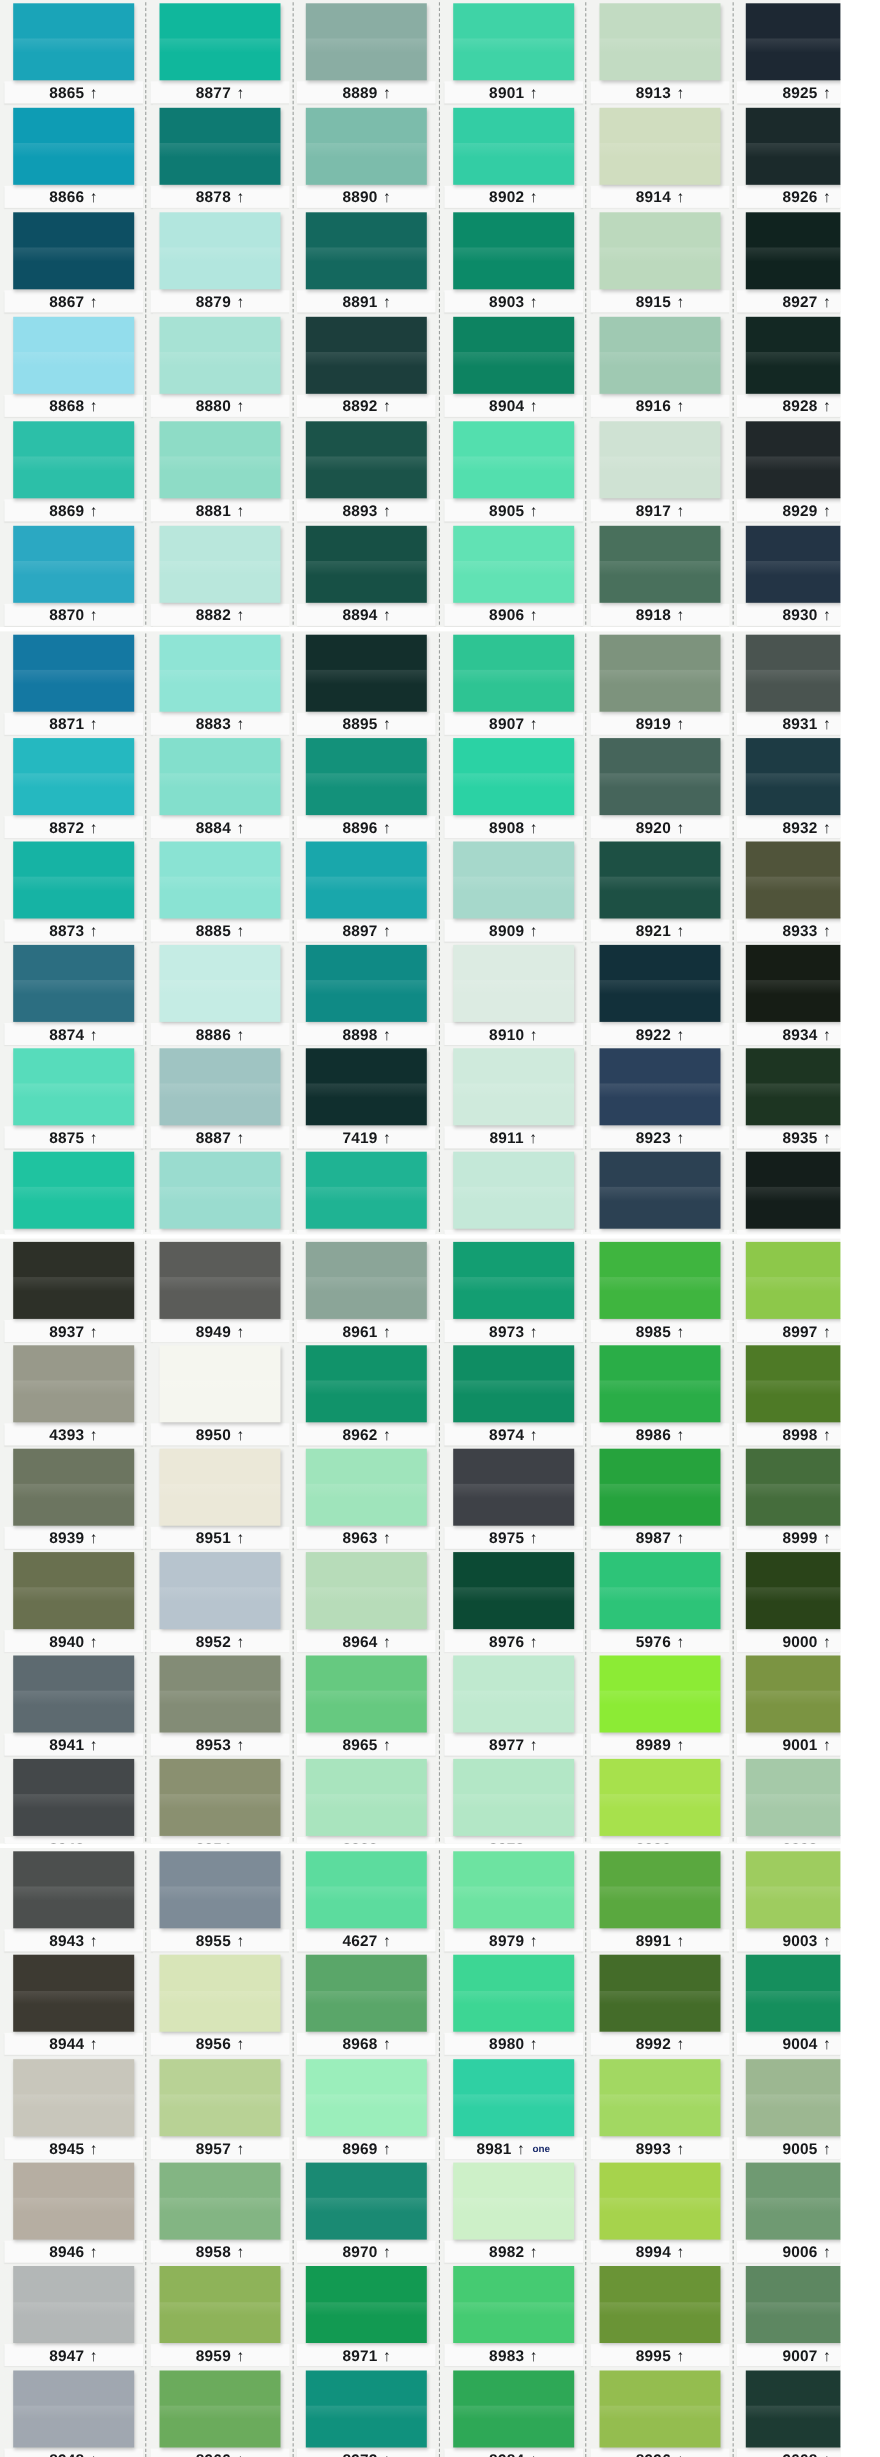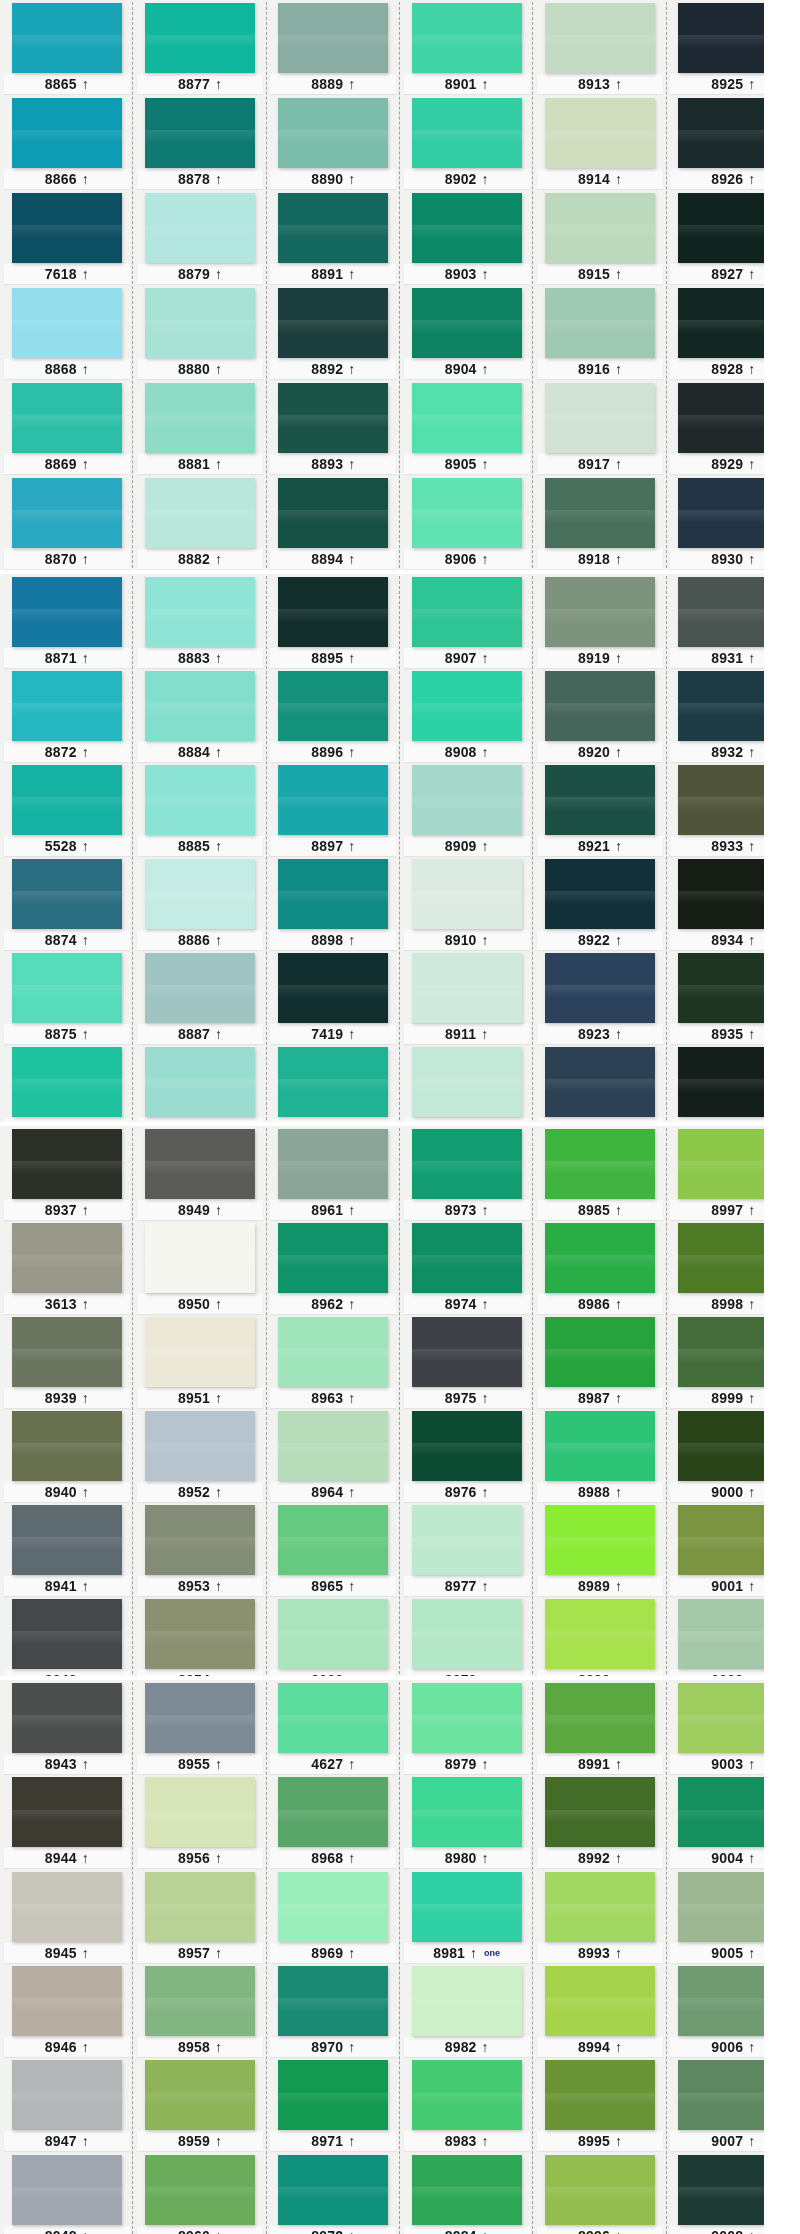--- a/index.html
+++ b/index.html
@@ -130,21 +130,21 @@
           <div class="labelstrip">
             <span class="code">8866</span>
             <span class="arrow">↑</span>
           </div>
         </div>
         <div class="cell">
           <div class="swatch" title="8867" style="background: rgb(13, 79, 99);">
             <div class="sheen"></div>
           </div>
           <div class="labelstrip">
-            <span class="code">7618</span>
+            <span class="code">8867</span>
             <span class="arrow">↑</span>
           </div>
         </div>
         <div class="cell">
           <div class="swatch" title="8868" style="background: rgb(147, 221, 236);">
             <div class="sheen"></div>
           </div>
           <div class="labelstrip">
             <span class="code">8868</span>
             <span class="arrow">↑</span>
@@ -469,21 +469,21 @@
           <div class="labelstrip">
             <span class="code">8872</span>
             <span class="arrow">↑</span>
           </div>
         </div>
         <div class="cell">
           <div class="swatch" title="8873" style="background: rgb(22, 179, 164);">
             <div class="sheen"></div>
           </div>
           <div class="labelstrip">
-            <span class="code">5528</span>
+            <span class="code">8873</span>
             <span class="arrow">↑</span>
           </div>
         </div>
         <div class="cell">
           <div class="swatch" title="8874" style="background: rgb(44, 110, 129);">
             <div class="sheen"></div>
           </div>
           <div class="labelstrip">
             <span class="code">8874</span>
             <span class="arrow">↑</span>
@@ -799,21 +799,21 @@
           <div class="labelstrip">
             <span class="code">8937</span>
             <span class="arrow">↑</span>
           </div>
         </div>
         <div class="cell">
           <div class="swatch" title="8938" style="background: rgb(152, 153, 138);">
             <div class="sheen"></div>
           </div>
           <div class="labelstrip">
-            <span class="code">3613</span>
+            <span class="code">4393</span>
             <span class="arrow">↑</span>
           </div>
         </div>
         <div class="cell">
           <div class="swatch" title="8939" style="background: rgb(108, 117, 96);">
             <div class="sheen"></div>
           </div>
           <div class="labelstrip">
             <span class="code">8939</span>
             <span class="arrow">↑</span>
@@ -1041,21 +1041,21 @@
           <div class="labelstrip">
             <span class="code">8987</span>
             <span class="arrow">↑</span>
           </div>
         </div>
         <div class="cell">
           <div class="swatch" title="8988" style="background: rgb(45, 196, 120);">
             <div class="sheen"></div>
           </div>
           <div class="labelstrip">
-            <span class="code">8988</span>
+            <span class="code">5976</span>
             <span class="arrow">↑</span>
           </div>
         </div>
         <div class="cell">
           <div class="swatch" title="8989" style="background: rgb(140, 235, 53);">
             <div class="sheen"></div>
           </div>
           <div class="labelstrip">
             <span class="code">8989</span>
             <span class="arrow">↑</span>

